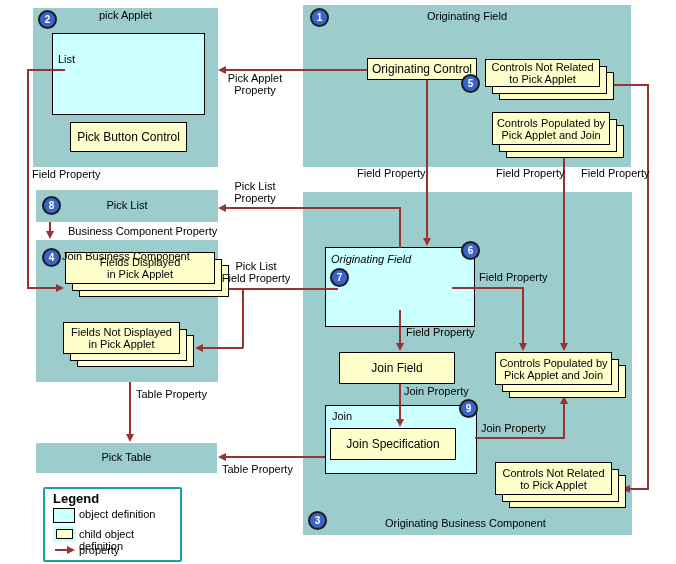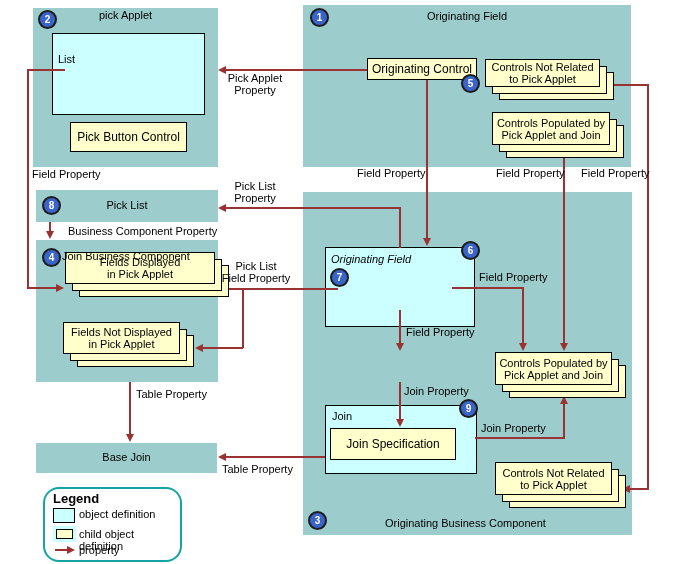--- a/index.html
+++ b/index.html
@@ -29,21 +29,21 @@
   .lv{position:absolute;width:2px;background:var(--red);z-index:2;}
   .ah{position:absolute;width:0;height:0;z-index:2;}
   .ah-left{border-top:4px solid transparent;border-bottom:4px solid transparent;border-right:8px solid var(--red);}
   .ah-right{border-top:4px solid transparent;border-bottom:4px solid transparent;border-left:8px solid var(--red);}
   .ah-down{border-left:4px solid transparent;border-right:4px solid transparent;border-top:8px solid var(--red);}
   .ah-up{border-left:4px solid transparent;border-right:4px solid transparent;border-bottom:8px solid var(--red);}
   .badge{position:absolute;width:15px;height:15px;border:2px solid #1c1c1c;border-radius:50%;
          background:var(--badge);color:#fff;font-size:10px;font-weight:bold;z-index:5;
          display:flex;align-items:center;justify-content:center;}
   #legend{position:absolute;left:43px;top:487px;width:135px;height:71px;background:#fff;
-          border:2px solid var(--legendborder);border-radius:16px;z-index:5;}
+          border:2px solid var(--legendborder);border-radius:2px;z-index:5;}
   #legend .lg-title{position:absolute;left:8px;top:2px;font-size:13px;font-weight:bold;}
   .sw-obj{position:absolute;left:8px;top:19px;width:20px;height:13px;background:var(--cyan);border:1px solid #000;}
   .sw-child-outer{position:absolute;left:8px;top:37px;width:23px;height:16px;background:var(--cyan);
                   display:flex;align-items:center;justify-content:center;}
   .sw-child-inner{width:15px;height:8px;background:var(--yellow);border:1px solid #000;}
   .lg-lbl{position:absolute;left:34px;font-size:11px;}
 </style>
 </head>
 <body>
 
@@ -58,27 +58,28 @@
 
   <div class="box-cyan" style="left:52px;top:33px;width:151px;height:80px;"></div>
   <div class="box-cyan" style="left:325px;top:247px;width:148px;height:78px;"></div>
   <div class="box-cyan" style="left:325px;top:405px;width:150px;height:67px;"></div>
 
   <div class="title c" style="left:33px;top:9px;width:185px;">pick Applet</div>
   <div class="title c" style="left:303px;top:10px;width:328px;">Originating Field</div>
   <div class="title" style="left:58px;top:37px;margin-top:16px;">List</div>
   <div class="title c" style="left:36px;top:199px;width:182px;">Pick List</div>
   <div class="title" style="left:62px;top:250px;">Join Business Component</div>
-  <div class="title c" style="left:36px;top:451px;width:181px;">Base Join</div>
+  <div class="title c" style="left:36px;top:451px;width:181px;">Pick Table</div>
   <div class="title" style="left:331px;top:253px;font-style:italic;">Originating Field</div>
   <div class="title" style="left:332px;top:410px;">Join</div>
   <div class="title" style="left:385px;top:517px;">Originating Business Component</div>
 
   <div class="node" style="left:70px;top:122px;width:115px;height:28px;">Pick Button Control</div>
   <div class="node" style="left:367px;top:58px;width:108px;height:20px;">Originating Control</div>
+  <div class="node" style="left:339px;top:352px;width:114px;height:30px;">Join Field</div>
   <div class="node" style="left:330px;top:428px;width:124px;height:30px;">Join Specification</div>
 
   <div class="stack" style="left:485px;top:59px;width:113px;height:26px;">
     <div class="ghost g1"></div>
     <div class="ghost g2"></div>
     <div class="card">Controls Not Related
 to Pick Applet</div>
   </div>
   <div class="stack" style="left:492px;top:112px;width:116px;height:31px;">
     <div class="ghost g1"></div>

